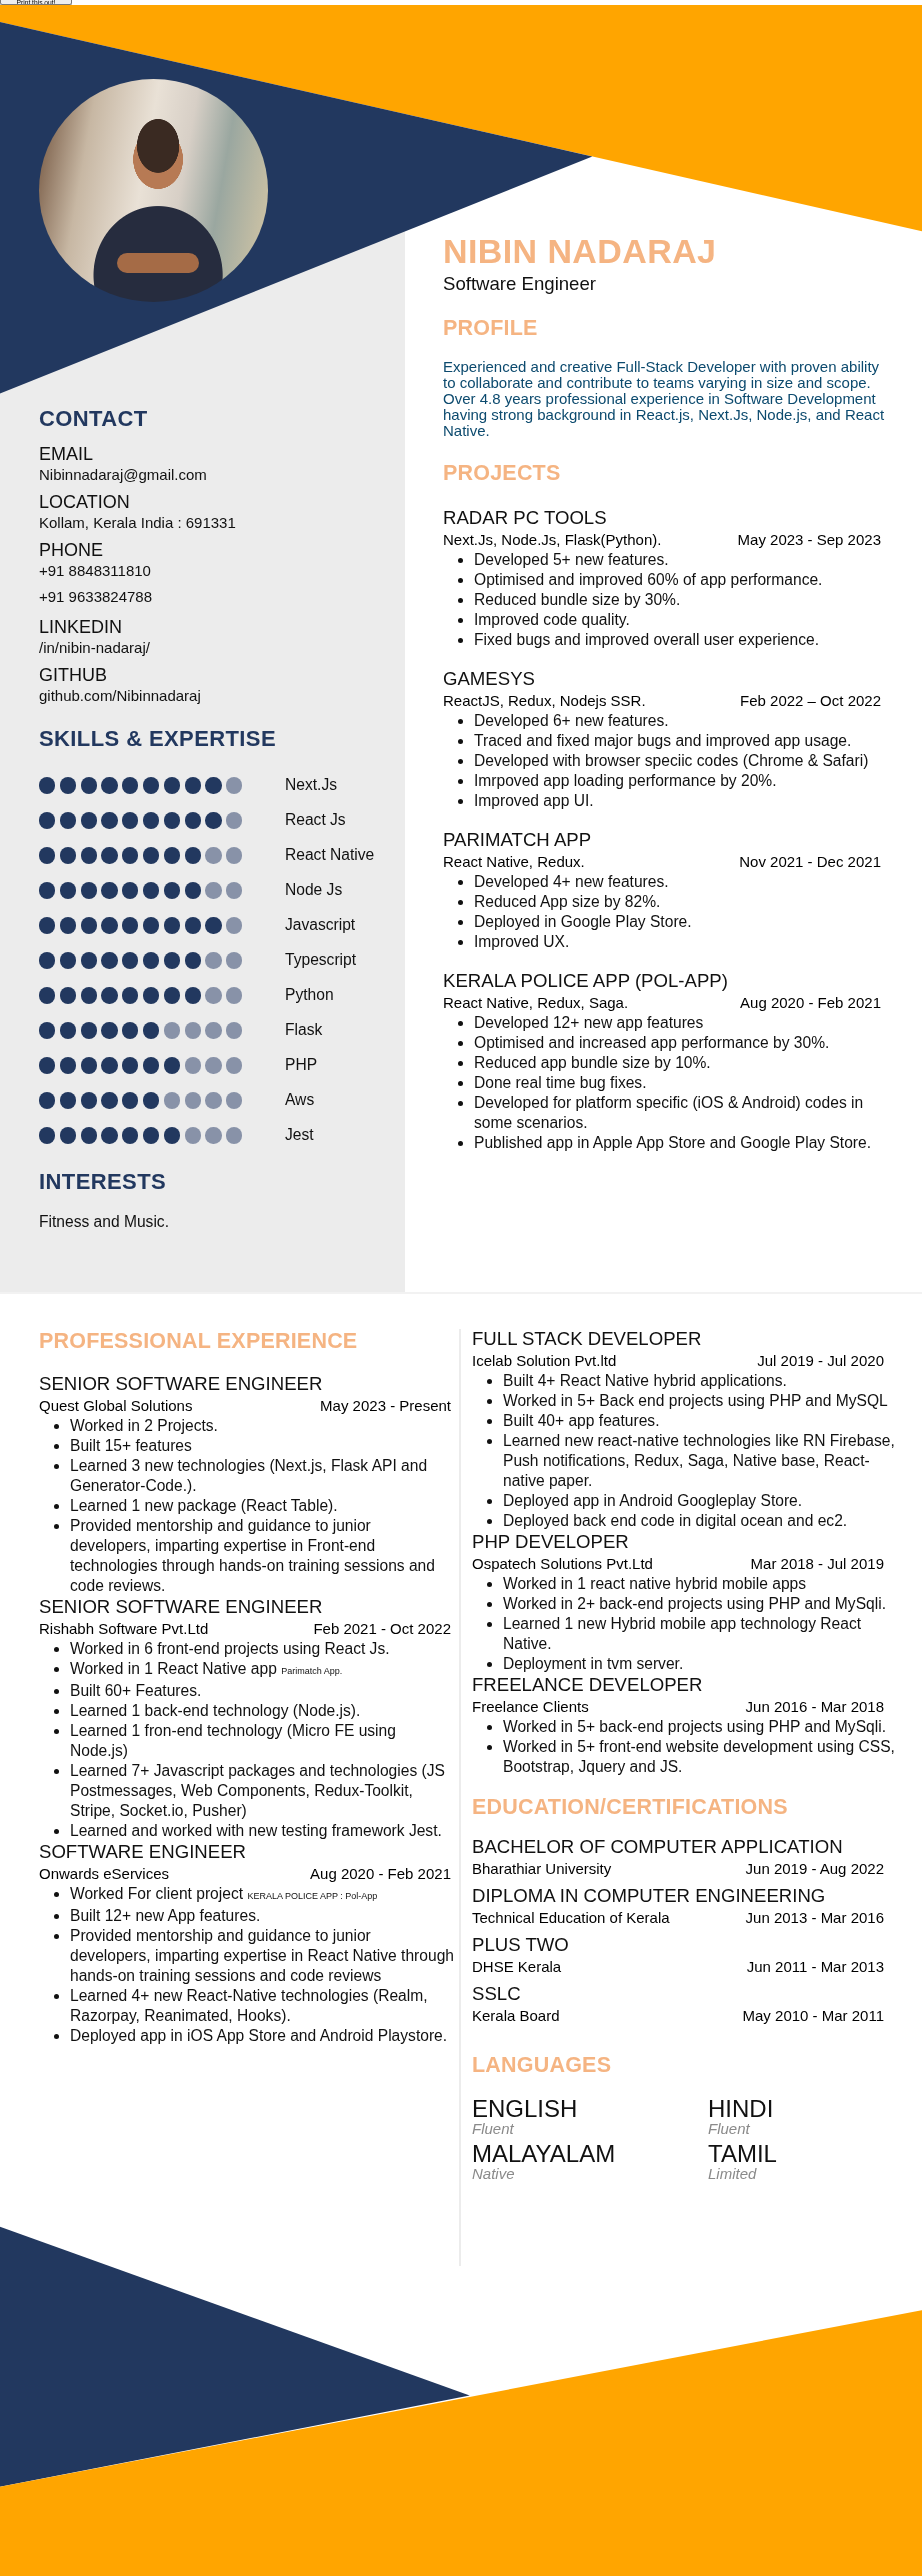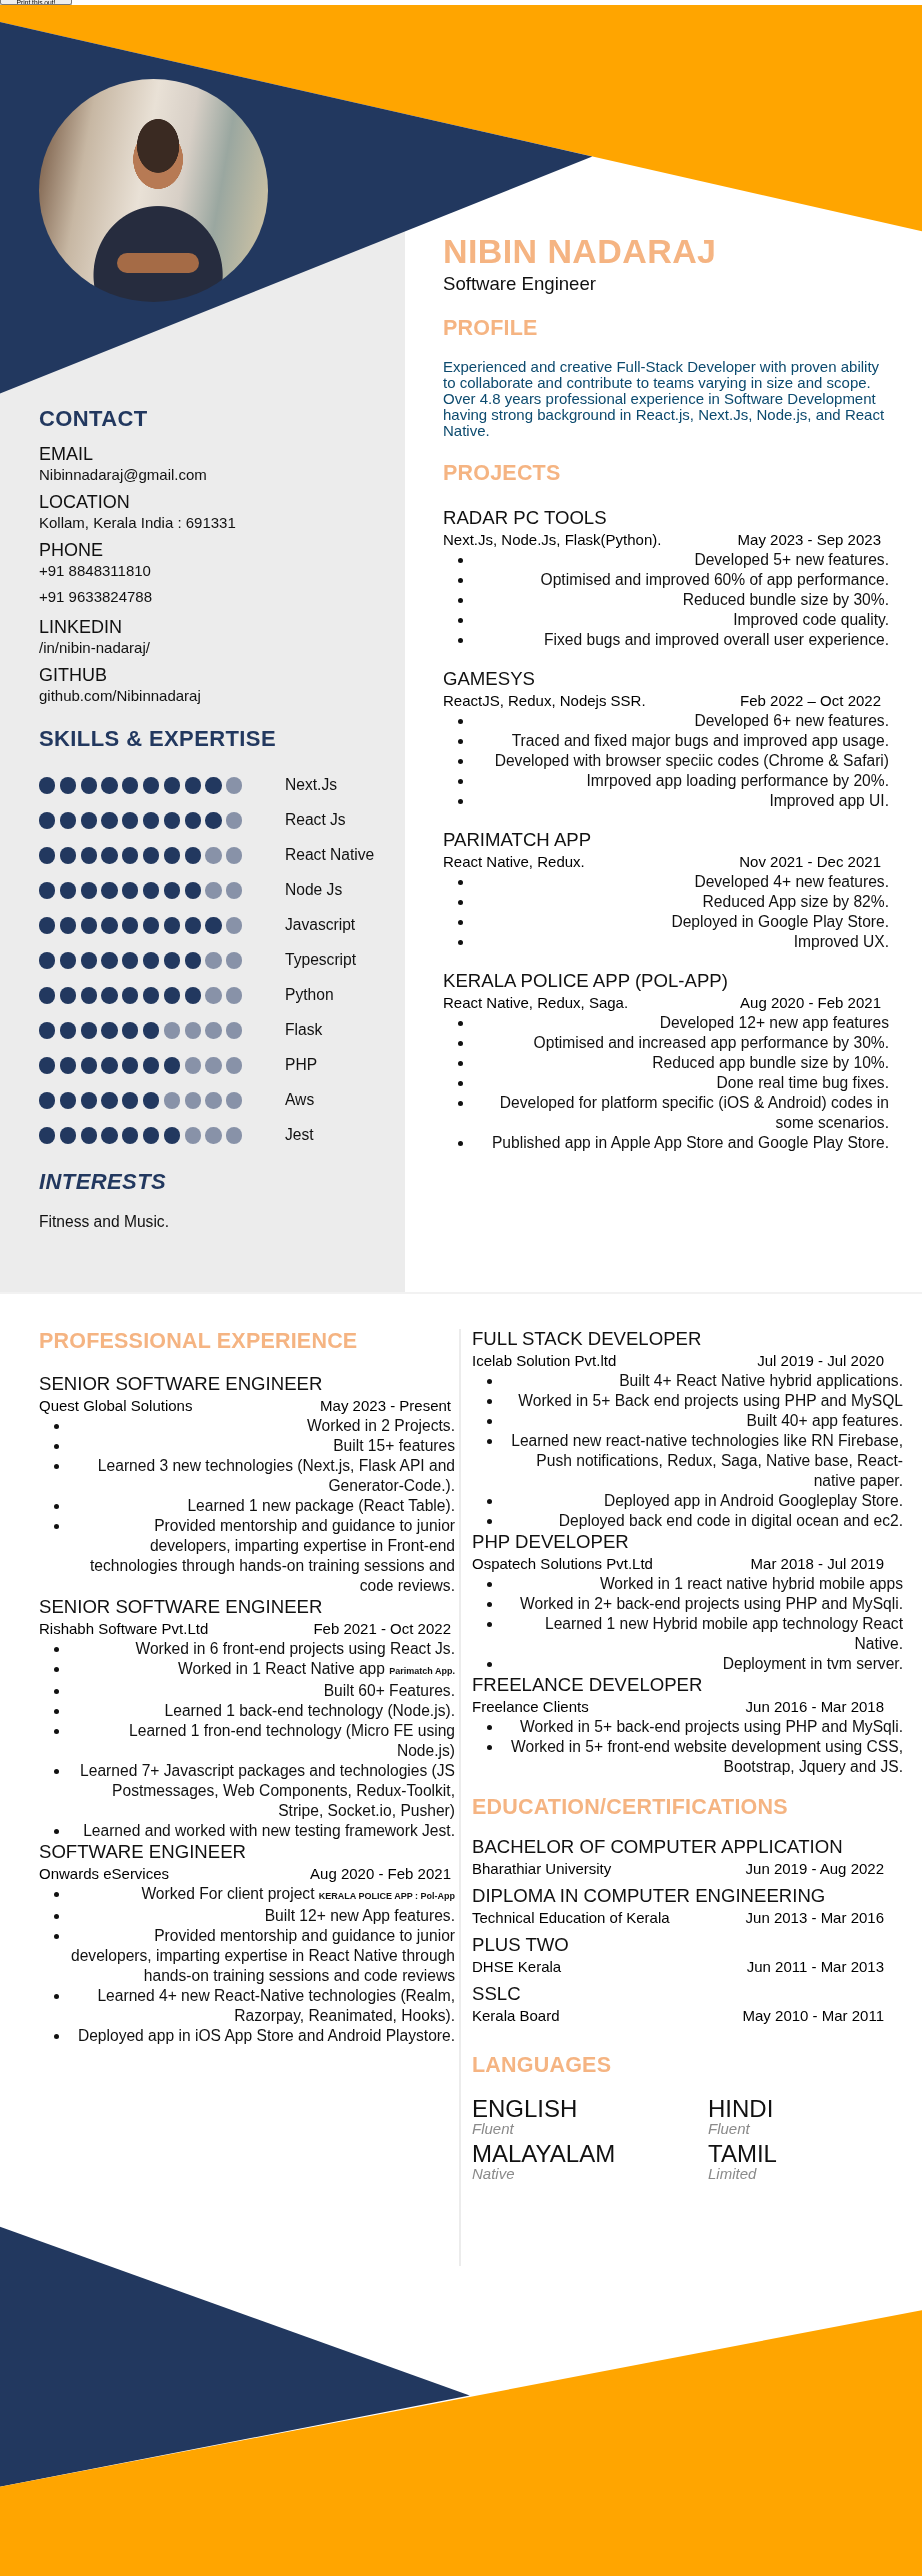--- a/index.html
+++ b/index.html
@@ -38,37 +38,37 @@
   .contact-value { font-size: 15px; color: #111; line-height: 20px; }
   .contact-value.second { margin-top: 6.7px; }
 
   .skills { margin-top: 16.3px; }
   .skill-row { display: flex; align-items: center; height: 35px; gap: 22px; }
   .dots { display: flex; gap: 4.5px; width: 224px; }
   .dot { width: 16.3px; height: 16.3px; border-radius: 50%; background: #22385f; }
   .dot.off { background: #8892a8; }
   .skill-name { font-size: 15.6px; color: #111; }
 
-  .interests-title { margin-top: 16.3px; font-style: italic; }
+  .interests-title { margin-top: 16.3px; }
   .interests-text { font-size: 15.6px; margin-top: 18px; }
 
   .main { position: absolute; left: 443px; top: 227px; width: 446px; }
   .name { font-size: 34px; color: #f5b482; letter-spacing: 0.4px; line-height: 39px; }
   .role { font-size: 18.6px; color: #111; margin-top: 1.5px; }
   .sec-title-orange { color: #f5b482; font-weight: bold; font-size: 21.5px; letter-spacing: 0.2px; }
   .profile-title { margin-top: 21px; }
   .profile-text { font-size: 15px; line-height: 16px; margin-top: 18px; color: #0c4a6e; }
   .projects-title { margin-top: 22px; }
   .proj { margin-top: 18px; }
   .proj:first-of-type { margin-top: 21px; }
   .item-title { font-size: 18.6px; color: #111; line-height: 22px; }
   .meta { display: flex; justify-content: space-between; font-size: 15px; color: #000000; line-height: 21px; width: 438px; }
   ul.bullets { list-style: disc; padding-left: 31px; font-size: 15.6px; line-height: 20px; color: #111; }
-  ul.bullets li { padding-left: 0; text-align: right; }
-  .small-caps { font-size: 9px; font-weight: bold; }
+  ul.bullets li { padding-left: 0; }
+  .small-caps { font-size: 9px; font-weight: normal; }
 
   
   .page2 { position: absolute; left: 0; top: 1307px; width: 923px; height: 1269px; }
   .deco-bottom { position: absolute; left: 0; top: 0; width: 923px; height: 1269px; }
   .p2-left { position: absolute; left: 39px; top: 22px; width: 416px; }
   .p2-divider { position: absolute; left: 459px; top: 22px; width: 2.2px; height: 937px; background: #ececec; }
   .p2-right { position: absolute; left: 472px; top: 21px; width: 431px; }
   .p2-left .meta, .p2-right .meta { width: 412px; }
   .edu-title { margin-top: 18px; }
   .edu { margin-top: 6px; }

